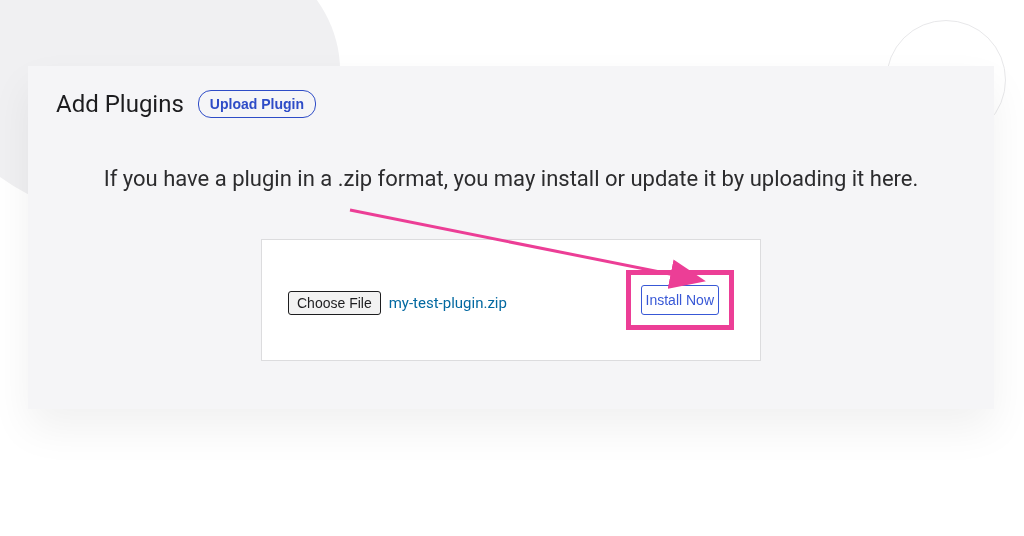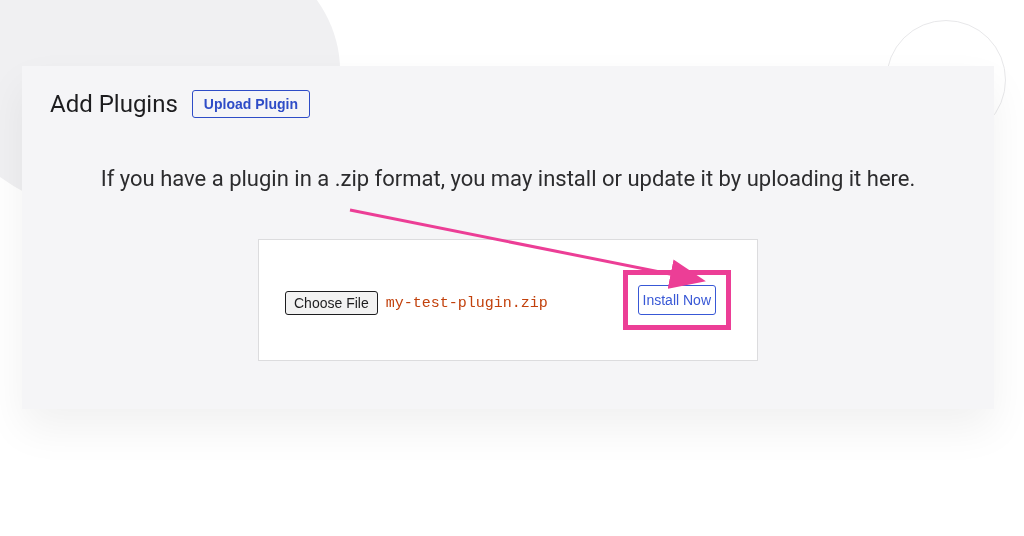--- a/index.html
+++ b/index.html
@@ -31,21 +31,21 @@
       right: 18px;
       width: 120px;
       height: 120px;
       border: 1px solid #e8e8ea;
       border-radius: 50%;
       z-index: 0;
     }
     .panel {
       position: absolute;
       top: 66px;
-      left: 22px;
+      left: 28px;
       right: 30px;
       background: #f5f5f7;
       padding: 24px 28px 48px 28px;
       box-shadow: 0 20px 40px rgba(0,0,0,0.06);
       z-index: 1;
     }
     .panel-header {
       display: flex;
       align-items: center;
       gap: 14px;
@@ -56,21 +56,21 @@
       font-weight: 400;
       color: #1d1d1f;
     }
     .upload-plugin-btn {
       border: 1.5px solid #2e4cc7;
       color: #2e4cc7;
       background: transparent;
       padding: 5px 11px;
       font-size: 14px;
       font-weight: 600;
-      border-radius: 3px;
+      border-radius: 13px;
       cursor: pointer;
     }
     .instruction {
       text-align: center;
       font-size: 22px;
       color: #2c2c2e;
       margin-bottom: 48px;
     }
     .upload-box {
       margin: 0 auto;
@@ -93,22 +93,21 @@
       border: 1.5px solid #1d1d1f;
       background: #f2f2f2;
       padding: 3px 8px;
       font-size: 14px;
       border-radius: 3px;
       cursor: pointer;
       color: #1d1d1f;
     }
     .filename {
       font-size: 15px;
-      color: #c2410c;
-      font-family: Liberation Mono, monospace;
+      color: #0369a1;
     }
     .install-wrapper {
       border: 5px solid #ec3e96;
       padding: 10px;
     }
     .install-btn {
       border: 1.5px solid #3858d6;
       color: #3858d6;
       background: #ffffff;
       padding: 6px 4px;

